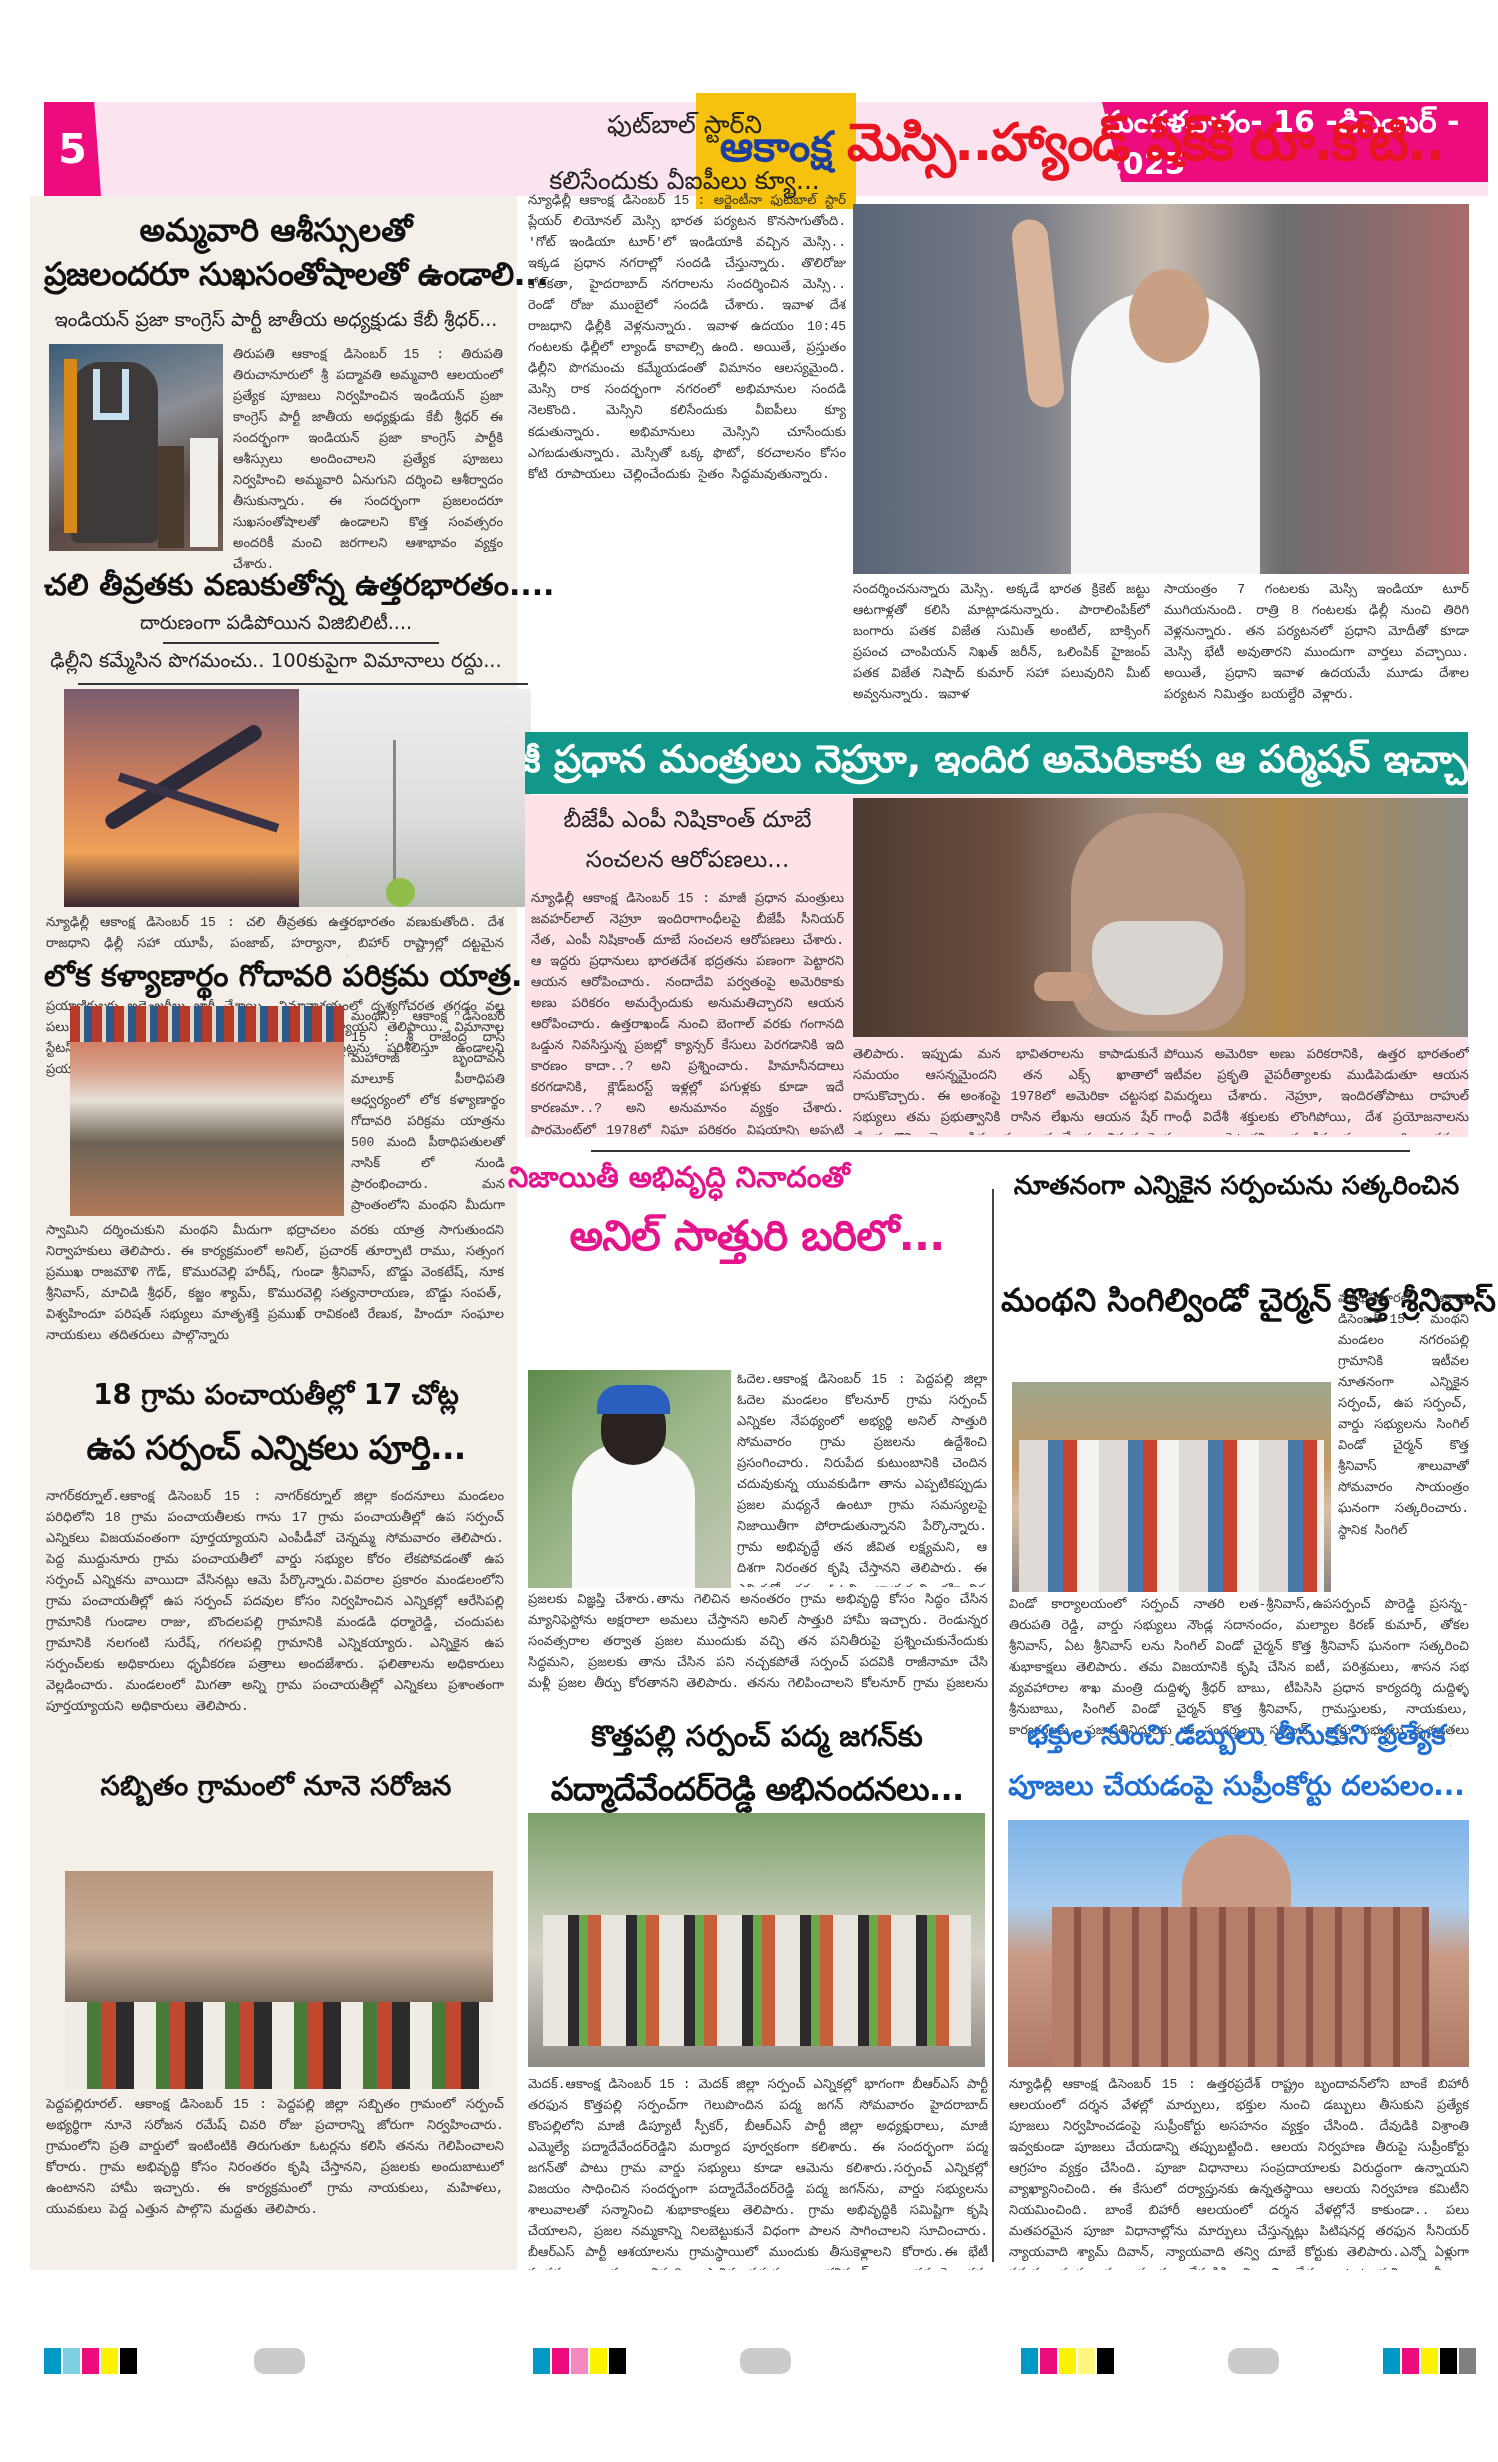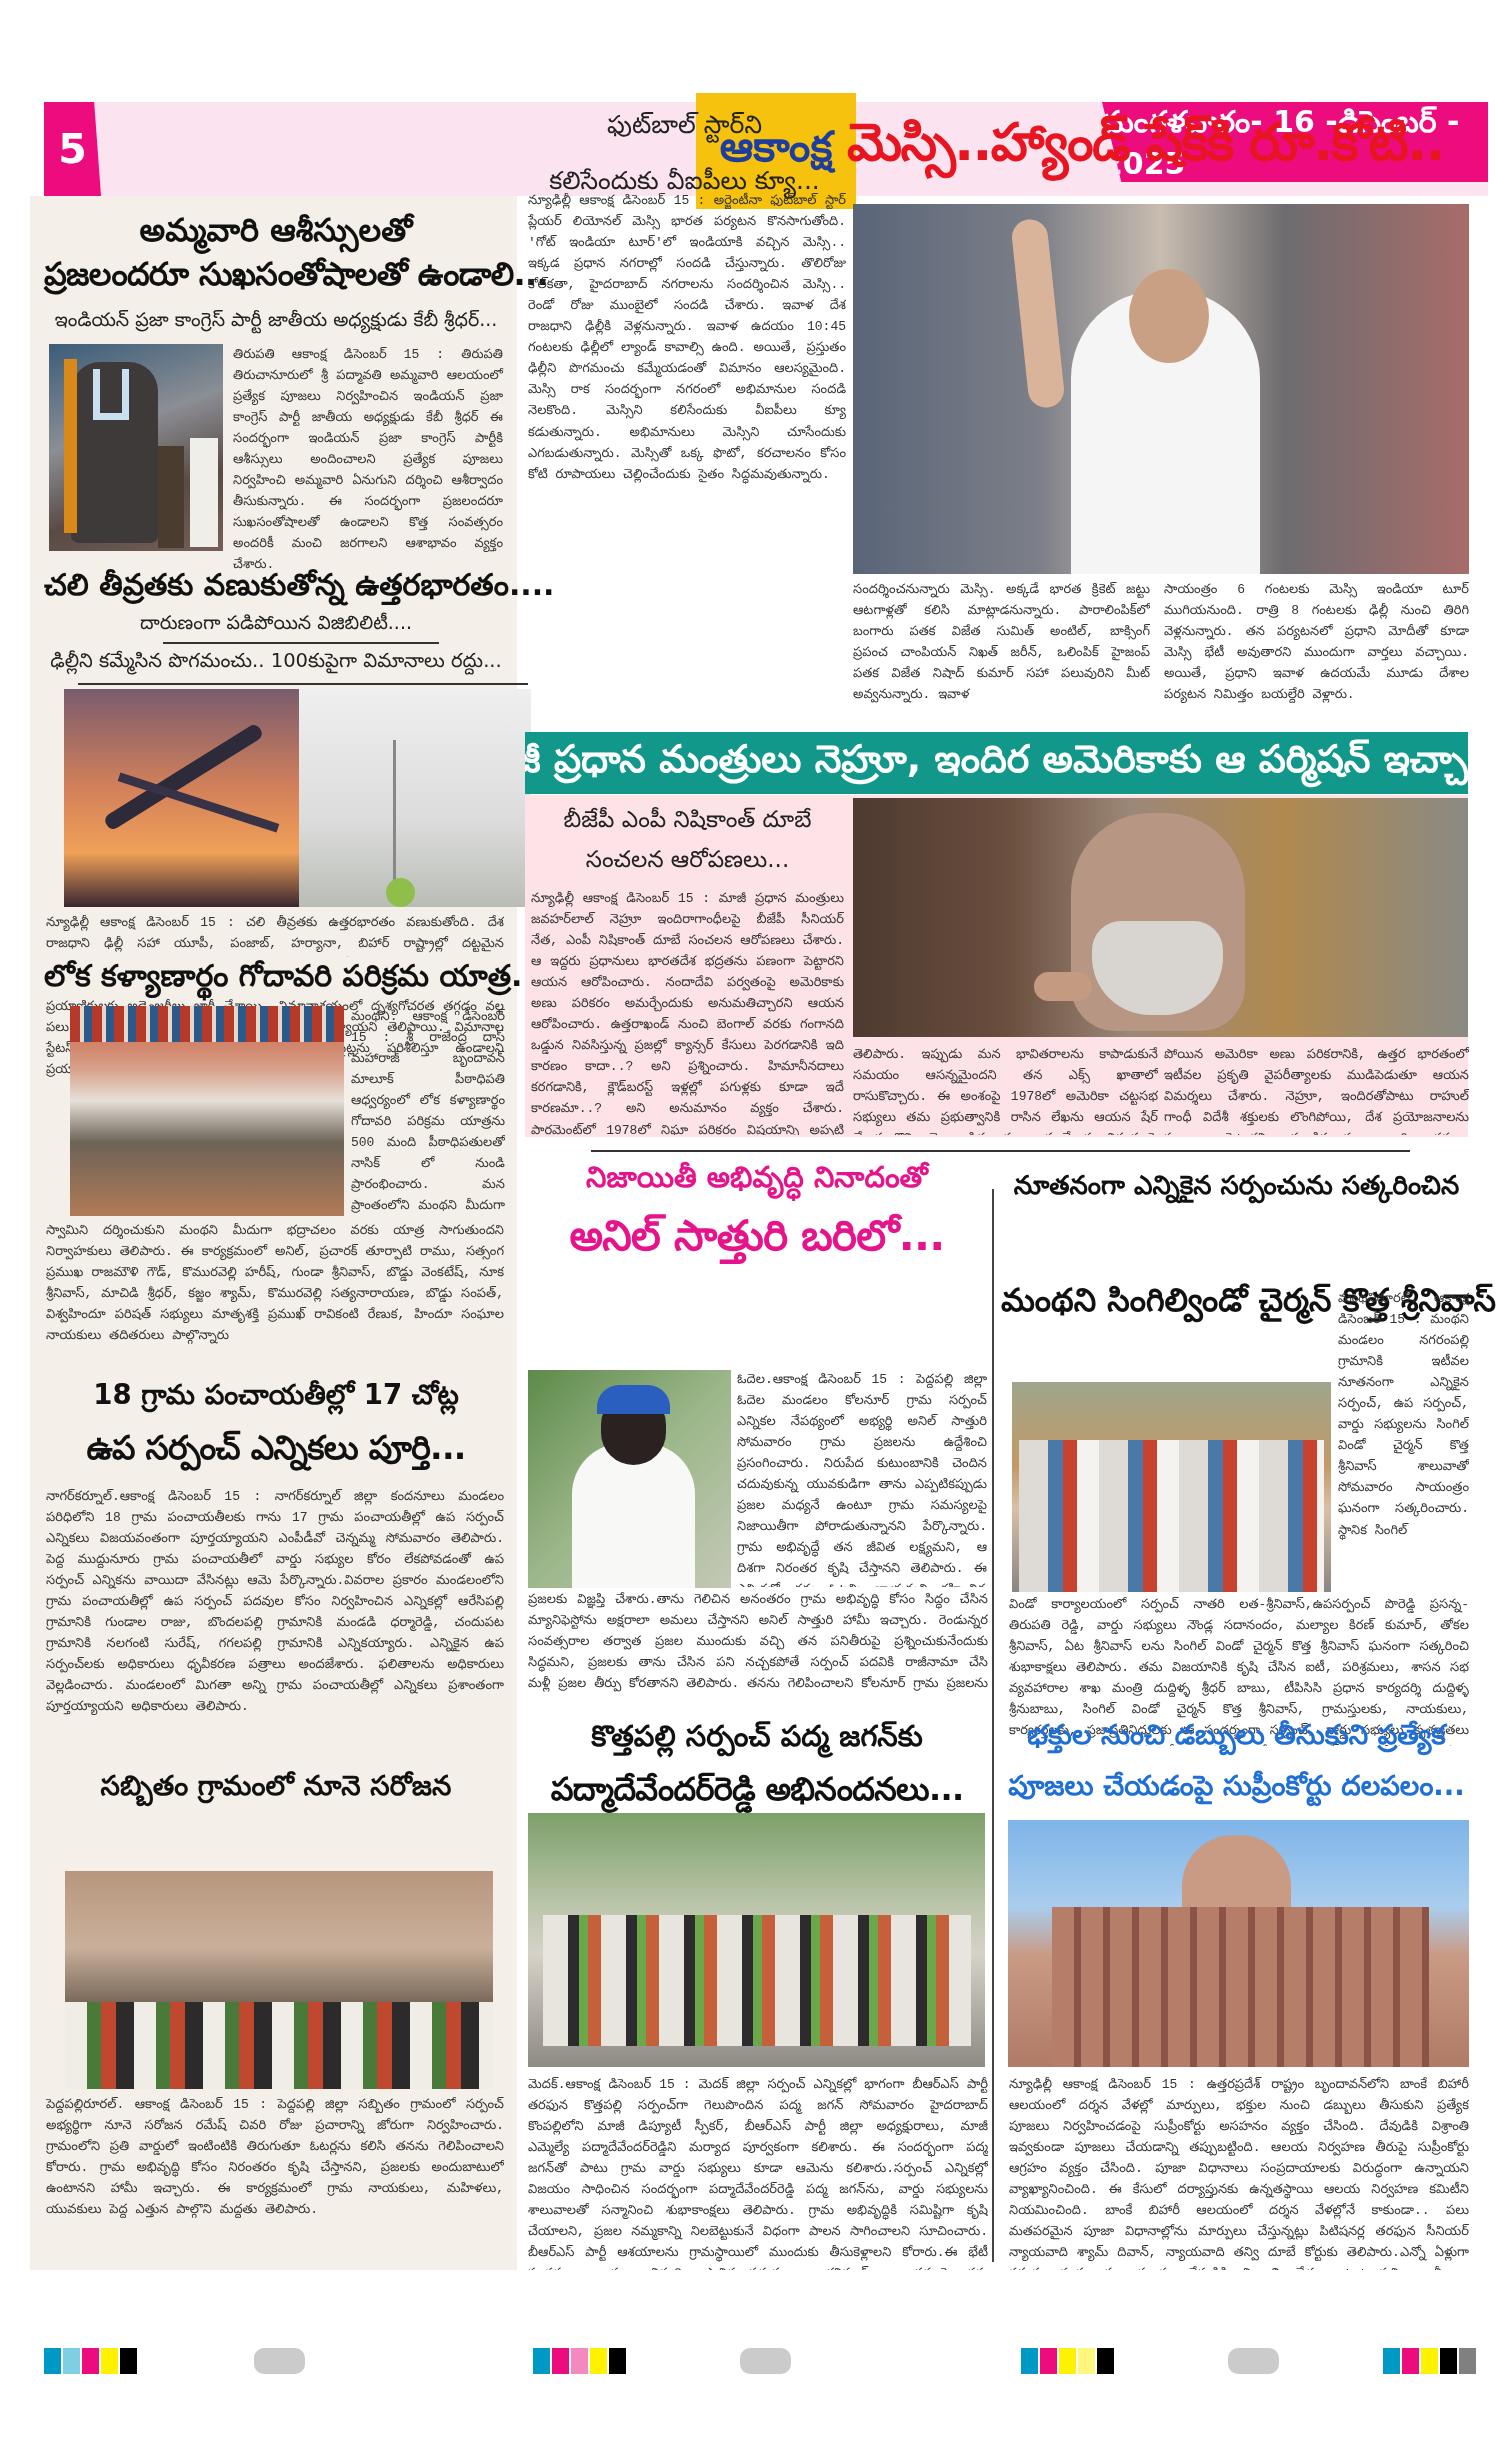--- a/index.html
+++ b/index.html
@@ -83,39 +83,39 @@
 <div class="abs sub" style="left:525px;top:109px;width:319px;font-size:25px">ఫుట్‌బాల్ స్టార్‌ని</div>
 <div class="abs sub" style="left:525px;top:165px;width:319px;font-size:25px;white-space:nowrap">కలిసేందుకు వీఐపీలు క్యూ...</div>
 <div class="abs" style="left:847px;top:112px;width:624px;font-size:52px;font-weight:bold;color:#e8141f;white-space:nowrap;letter-spacing:-1.5px;text-align:left">మెస్సి..హ్యాండ్ షేక్‌కి రూ.కోటి..</div>
 <div class="abs body" style="left:528px;top:190px;width:318px;font-size:13px;height:537px;overflow:hidden">న్యూఢిల్లీ ఆకాంక్ష డిసెంబర్ 15 : అర్జెంటీనా ఫుట్‌బాల్ స్టార్ ప్లేయర్ లియోనల్ మెస్సి భారత పర్యటన కొనసాగుతోంది. 'గోట్ ఇండియా టూర్'లో ఇండియాకి వచ్చిన మెస్సి.. ఇక్కడ ప్రధాన నగరాల్లో సందడి చేస్తున్నారు. తొలిరోజు కోల్‌కతా, హైదరాబాద్ నగరాలను సందర్శించిన మెస్సి.. రెండో రోజు ముంబైలో సందడి చేశారు. ఇవాళ దేశ రాజధాని ఢిల్లీకి వెళ్లనున్నారు. ఇవాళ ఉదయం 10:45 గంటలకు ఢిల్లీలో ల్యాండ్ కావాల్సి ఉంది. అయితే, ప్రస్తుతం ఢిల్లీని పొగమంచు కమ్మేయడంతో విమానం ఆలస్యమైంది. మెస్సి రాక సందర్భంగా నగరంలో అభిమానుల సందడి నెలకొంది. మెస్సిని కలిసేందుకు వీఐపీలు క్యూ కడుతున్నారు. అభిమానులు మెస్సిని చూసేందుకు ఎగబడుతున్నారు. మెస్సితో ఒక్క ఫొటో, కరచాలనం కోసం కోటి రూపాయలు చెల్లించేందుకు సైతం సిద్ధమవుతున్నారు.</div>
 <div class="abs img" style="left:853px;top:204px;width:616px;height:370px;background:linear-gradient(90deg,#5a6578 0%,#7c7f88 30%,#c8bcb0 50%,#6e6c70 70%,#a86c6a 100%)">
   <div style="position:absolute;left:218px;top:87px;width:189px;height:283px;background:#f5f5f5;border-radius:87px 87px 0 0"></div>
   <div style="position:absolute;left:276px;top:65px;width:80px;height:94px;background:#caa084;border-radius:50%"></div>
   <div style="position:absolute;left:167px;top:14.5px;width:36px;height:189px;background:#d9b49a;border-radius:18px;transform:rotate(-6deg)"></div>
 </div>
 <div class="abs body" style="left:853px;top:579px;width:297px;font-size:13px;height:145px;overflow:hidden">సందర్శించనున్నారు మెస్సి. అక్కడే భారత క్రికెట్ జట్టు ఆటగాళ్లతో కలిసి మాట్లాడనున్నారు. పారాలింపిక్‌లో బంగారు పతక విజేత సుమిత్ అంటిల్, బాక్సింగ్ ప్రపంచ చాంపియన్ నిఖత్ జరీన్, ఒలింపిక్ హైజంప్ పతక విజేత నిషాద్ కుమార్ సహా పలువురిని మీట్ అవ్వనున్నారు. ఇవాళ</div>
-<div class="abs body" style="left:1164px;top:579px;width:305px;font-size:13px;height:145px;overflow:hidden">సాయంత్రం 6 గంటలకు మెస్సి ఇండియా టూర్ ముగియనుంది. రాత్రి 8 గంటలకు ఢిల్లీ నుంచి తిరిగి వెళ్లనున్నారు. తన పర్యటనలో ప్రధాని మోదీతో కూడా మెస్సి భేటీ అవుతారని ముందుగా వార్తలు వచ్చాయి. అయితే, ప్రధాని ఇవాళ ఉదయమే మూడు దేశాల పర్యటన నిమిత్తం బయల్దేరి వెళ్లారు.</div>
+<div class="abs body" style="left:1164px;top:579px;width:305px;font-size:13px;height:145px;overflow:hidden">సాయంత్రం 7 గంటలకు మెస్సి ఇండియా టూర్ ముగియనుంది. రాత్రి 8 గంటలకు ఢిల్లీ నుంచి తిరిగి వెళ్లనున్నారు. తన పర్యటనలో ప్రధాని మోదీతో కూడా మెస్సి భేటీ అవుతారని ముందుగా వార్తలు వచ్చాయి. అయితే, ప్రధాని ఇవాళ ఉదయమే మూడు దేశాల పర్యటన నిమిత్తం బయల్దేరి వెళ్లారు.</div>
 
 <div class="abs teal">మాజీ ప్రధాన మంత్రులు నెహ్రూ, ఇందిర అమెరికాకు ఆ పర్మిషన్ ఇచ్చారు..</div>
 <div class="abs pink-bg"></div>
 <div class="abs sub" style="left:528px;top:805px;width:319px;font-size:23px">బీజేపీ ఎంపీ నిషికాంత్ దూబే</div>
 <div class="abs sub" style="left:528px;top:845px;width:319px;font-size:23px">సంచలన ఆరోపణలు...</div>
 <div class="abs body" style="left:531px;top:888px;width:313px;font-size:13px;height:247px;overflow:hidden">న్యూఢిల్లీ ఆకాంక్ష డిసెంబర్ 15 : మాజీ ప్రధాన మంత్రులు జవహర్‌లాల్ నెహ్రూ ఇందిరాగాంధీలపై బీజేపీ సీనియర్ నేత, ఎంపీ నిషికాంత్ దూబే సంచలన ఆరోపణలు చేశారు. ఆ ఇద్దరు ప్రధానులు భారతదేశ భద్రతను పణంగా పెట్టారని ఆయన ఆరోపించారు. నందాదేవి పర్వతంపై అమెరికాకు అణు పరికరం అమర్చేందుకు అనుమతిచ్చారని ఆయన ఆరోపించారు. ఉత్తరాఖండ్ నుంచి బెంగాల్ వరకు గంగానది ఒడ్డున నివసిస్తున్న ప్రజల్లో క్యాన్సర్ కేసులు పెరగడానికి ఇది కారణం కాదా..? అని ప్రశ్నించారు. హిమానీనదాలు కరగడానికి, క్లౌడ్‌బరస్ట్ ఇళ్లల్లో పగుళ్లకు కూడా ఇదే కారణమా..? అని అనుమానం వ్యక్తం చేశారు. పార్లమెంట్‌లో 1978లో నిఘా పరికరం విషయాన్ని అప్పటి ప్రధాని మొరార్జీ దేశాయ్ అంగీకరించారని దూబే పేర్కొన్నారు. అమెరికా వార్తా సంస్థ న్యూయార్క్ టైమ్స్ ఇటీవల దీనిపై కథనాన్ని ప్రచురించిందని</div>
 <div class="abs img" style="left:853px;top:798px;width:615px;height:239px;background:linear-gradient(90deg,#4e3a30 0%,#6a4e3e 25%,#9c8878 45%,#b0894f 70%,#8a8a84 100%)">
   <div style="position:absolute;left:218px;top:14.5px;width:174px;height:218px;background:#b79684;border-radius:80px 80px 44px 44px"></div>
   <div style="position:absolute;left:239px;top:123px;width:131px;height:94px;background:#d8d4cf;border-radius:29px 29px 58px 58px"></div>
   <div style="position:absolute;left:181px;top:174px;width:58px;height:29px;background:#c49a80;border-radius:14.5px"></div>
 </div>
 <div class="abs body" style="left:853px;top:1044px;width:305px;font-size:13px;height:91px;overflow:hidden">తెలిపారు. ఇప్పుడు మన భావితరాలను కాపాడుకునే సమయం ఆసన్నమైందని తన ఎక్స్ ఖాతాలో రాసుకొచ్చారు. ఈ అంశంపై 1978లో అమెరికా చట్టసభ సభ్యులు తమ ప్రభుత్వానికి రాసిన లేఖను ఆయన షేర్ చేశారు.కొన్ని నెలల క్రితం కూడా దూబే ఈ విషయంపై కాంగ్రెస్‌ను విమర్శించారు. నందాదేవి పర్వతంపై కనిపించకుండా</div>
 <div class="abs body" style="left:1164px;top:1044px;width:305px;font-size:13px;height:91px;overflow:hidden">పోయిన అమెరికా అణు పరికరానికి, ఉత్తర భారతంలో ఇటీవల ప్రకృతి వైపరీత్యాలకు ముడిపెడుతూ ఆయన విమర్శలు చేశారు. నెహ్రూ, ఇందిరతోపాటు రాహుల్ గాంధీ విదేశీ శక్తులకు లొంగిపోయి, దేశ ప్రయోజనాలను పణంగా పెట్టారని మండిపడ్డారు. వారి చర్యలు భావితరాలకు ప్రమాదకరంగా మారాయని ఆరోపించారు.</div>
 
 <div class="abs rule" style="left:591px;top:1150px;width:819px;height:1.5px"></div>
 <div class="abs vline" style="left:992px;top:1189px;height:1073px"></div>
 
-<div class="abs" style="left:525px;top:1160px;width:464px;text-align:center;font-size:29px;font-weight:bold;color:#e6148c">నిజాయితీ అభివృద్ధి నినాదంతో</div>
+<div class="abs" style="left:508px;top:1160px;width:464px;font-size:29px;font-weight:bold;color:#e6148c">నిజాయితీ అభివృద్ధి నినాదంతో</div>
 <div class="abs" style="left:525px;top:1211px;width:464px;text-align:center;font-size:42px;font-weight:bold;color:#e6148c;white-space:nowrap;letter-spacing:-0.7px">అనిల్ సాత్తురి బరిలో...</div>
 <div class="abs img" style="left:528px;top:1370px;width:203px;height:218px;background:linear-gradient(135deg,#5d8a4a 0%,#9cb78a 50%,#c4c8b6 100%)">
   <div style="position:absolute;left:44px;top:73px;width:123px;height:145px;background:#f8f8f6;border-radius:51px 51px 0 0"></div>
   <div style="position:absolute;left:73px;top:22px;width:65px;height:73px;background:#2a2220;border-radius:33px"></div>
   <div style="position:absolute;left:69px;top:14.5px;width:73px;height:29px;background:#2a5fc0;border-radius:22px 22px 0 0"></div>
 </div>
 <div class="abs body" style="left:737px;top:1369px;width:250px;font-size:13px;height:218px;overflow:hidden">ఓదెల.ఆకాంక్ష డిసెంబర్ 15 : పెద్దపల్లి జిల్లా ఓదెల మండలం కోలనూర్ గ్రామ సర్పంచ్ ఎన్నికల నేపథ్యంలో అభ్యర్థి అనిల్ సాత్తురి సోమవారం గ్రామ ప్రజలను ఉద్దేశించి ప్రసంగించారు. నిరుపేద కుటుంబానికి చెందిన చదువుకున్న యువకుడిగా తాను ఎప్పటికప్పుడు ప్రజల మధ్యనే ఉంటూ గ్రామ సమస్యలపై నిజాయితీగా పోరాడుతున్నానని పేర్కొన్నారు. గ్రామ అభివృద్ధే తన జీవిత లక్ష్యమని, ఆ దిశగా నిరంతర కృషి చేస్తానని తెలిపారు. ఈ ఎన్నికల్లో తమ ఓటమి ఖాయమని గ్రహించిన కొందరు ప్రత్యర్థులు డబ్బు, మద్యం వంటి ప్రలోభాలతో గ్రామ ప్రజలను ప్రభావితం చేయడానికి ప్రయత్నిస్తున్నారని ఆయన ఆరోపించారు. ఇలాంటి ప్రలోభాలకు లొంగకుండా సత్యాన్ని గుర్తించి, గ్రామ భవిష్యత్తును దృష్టిలో ఉంచుకొని ఓటు వేయాలని</div>
 <div class="abs body" style="left:528px;top:1589px;width:460px;font-size:13px;height:107px;overflow:hidden">ప్రజలకు విజ్ఞప్తి చేశారు.తాను గెలిచిన అనంతరం గ్రామ అభివృద్ధి కోసం సిద్ధం చేసిన మ్యానిఫెస్టోను అక్షరాలా అమలు చేస్తానని అనిల్ సాత్తురి హామీ ఇచ్చారు. రెండున్నర సంవత్సరాల తర్వాత ప్రజల ముందుకు వచ్చి తన పనితీరుపై ప్రశ్నించుకునేందుకు సిద్ధమని, ప్రజలకు తాను చేసిన పని నచ్చకపోతే సర్పంచ్ పదవికి రాజీనామా చేసి మళ్లీ ప్రజల తీర్పు కోరతానని తెలిపారు. తనను గెలిపించాలని కోలనూర్ గ్రామ ప్రజలను అనిల్ సాత్తురి కోరారు</div>
 
 <div class="abs hl" style="left:525px;top:1718px;width:464px;font-size:29px;white-space:nowrap">కొత్తపల్లి సర్పంచ్ పద్మ జగన్‌కు</div>

